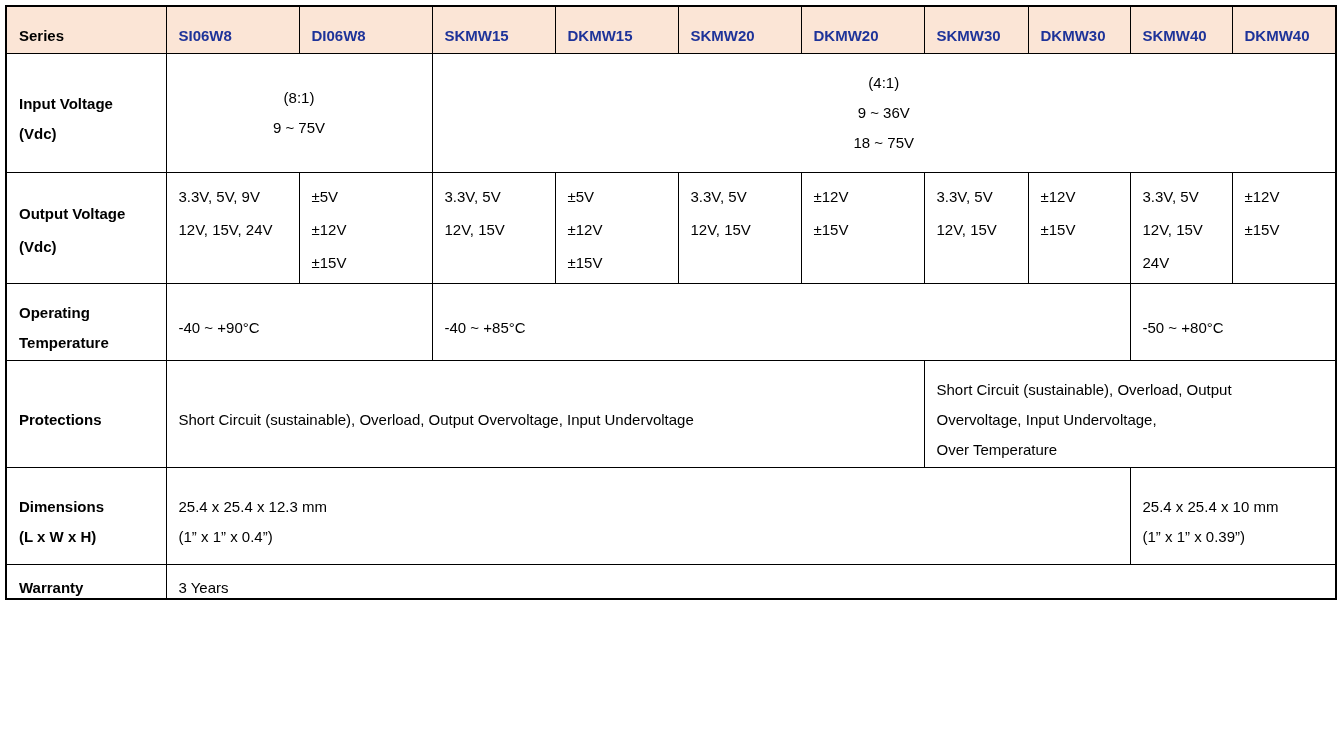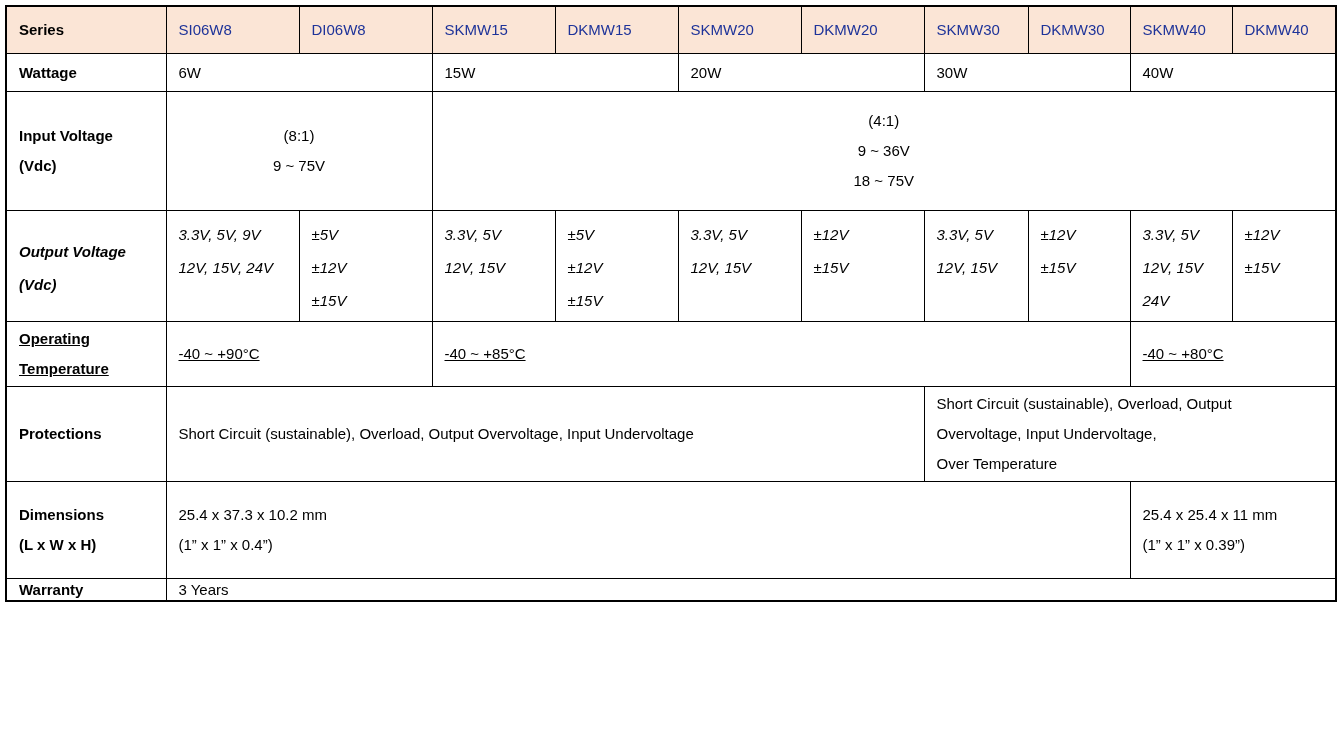--- a/index.html
+++ b/index.html
@@ -18,37 +18,37 @@
   table.spec{
     border-collapse:collapse;
     table-layout:fixed;
     width:1326px;
     margin:5px;
     border:2px solid var(--border-c);
   }
   td{
     border:1px solid var(--border-c);
     vertical-align:middle;
-    padding:2px 6px 2px 12px;
+    padding:14px 6px 2px 12px;
     overflow:hidden;
   }
   .label{font-weight:700;color:#000;}
   tr.header-row td{background:var(--header-bg);}
-  td.model{color:var(--model-text);font-weight:400;margin-left:28px;}
+  td.model{color:var(--model-text);font-weight:700;margin-left:28px;}
   td.center{text-align:center;padding:14px 0;}
   td.lines{line-height:30px;}
   td.lines div{line-height:30px;}
   tr.r-output td{vertical-align:top;padding-top:7px;}
-  tr.r-output td.lines div{line-height:33px;font-style:italic;}
+  tr.r-output td.lines div{line-height:33px;}
   
   tr.r-header{height:47px;}
   tr.r-wattage{height:38px;}
   tr.r-input{height:108px;}
   tr.r-output{height:111px;}
-  tr.r-optemp{height:65px;text-decoration:underline;}
+  tr.r-optemp{height:65px;}
   tr.r-isolation{height:69px;}
   tr.r-protections{height:94px;}
   tr.r-dimensions{height:97px;margin-left:45px;}
   tr.r-certifications{height:58px;}
   tr.r-warranty{height:20px;}
 </style>
 </head>
 <body>
 
 <table class="spec">
@@ -74,28 +74,20 @@
     <td class="model">SKMW15</td>
     <td class="model">DKMW15</td>
     <td class="model">SKMW20</td>
     <td class="model">DKMW20</td>
     <td class="model">SKMW30</td>
     <td class="model">DKMW30</td>
     <td class="model">SKMW40</td>
     <td class="model">DKMW40</td>
   </tr>
 
-  <tr class="r-wattage">
-    <td class="label">Wattage</td>
-    <td colspan="2">6W</td>
-    <td colspan="2">15W</td>
-    <td colspan="2">20W</td>
-    <td colspan="2">30W</td>
-    <td colspan="2">40W</td>
-  </tr>
 
   <tr class="r-input">
     <td class="label lines">
       <div>Input Voltage</div>
       <div>(Vdc)</div>
     </td>
     <td colspan="2" class="center lines">
       <div>(8:1)</div>
       <div>9 ~ 75V</div>
     </td>
@@ -156,45 +148,45 @@
     </td>
   </tr>
 
   <tr class="r-optemp">
     <td class="label lines">
       <div>Operating</div>
       <div>Temperature</div>
     </td>
     <td colspan="2">-40 ~ +90°C</td>
     <td colspan="6">-40 ~ +85°C</td>
-    <td colspan="2">-40 ~ +80°C</td>
+    <td colspan="2">-50 ~ +80°C</td>
   </tr>
 
 
   <tr class="r-protections">
     <td class="label">Protections</td>
     <td colspan="6">Short Circuit (sustainable), Overload, Output Overvoltage, Input Undervoltage</td>
     <td colspan="4" class="lines">
       <div>Short Circuit (sustainable), Overload, Output</div>
       <div>Overvoltage, Input Undervoltage,</div>
       <div>Over Temperature</div>
     </td>
   </tr>
 
   <tr class="r-dimensions">
     <td class="label lines">
       <div>Dimensions</div>
       <div>(L x W x H)</div>
     </td>
     <td colspan="8" class="lines">
-      <div>25.4 x 37.3 x 10.2 mm</div>
+      <div>25.4 x 25.4 x 12.3 mm</div>
       <div>(1” x 1” x 0.4”)</div>
     </td>
     <td colspan="2" class="lines">
-      <div>25.4 x 25.4 x 11 mm</div>
+      <div>25.4 x 25.4 x 10 mm</div>
       <div>(1” x 1” x 0.39”)</div>
     </td>
   </tr>
 
 
   <tr class="r-warranty">
     <td class="label">Warranty</td>
     <td colspan="10">3 Years</td>
   </tr>
 </tbody>

